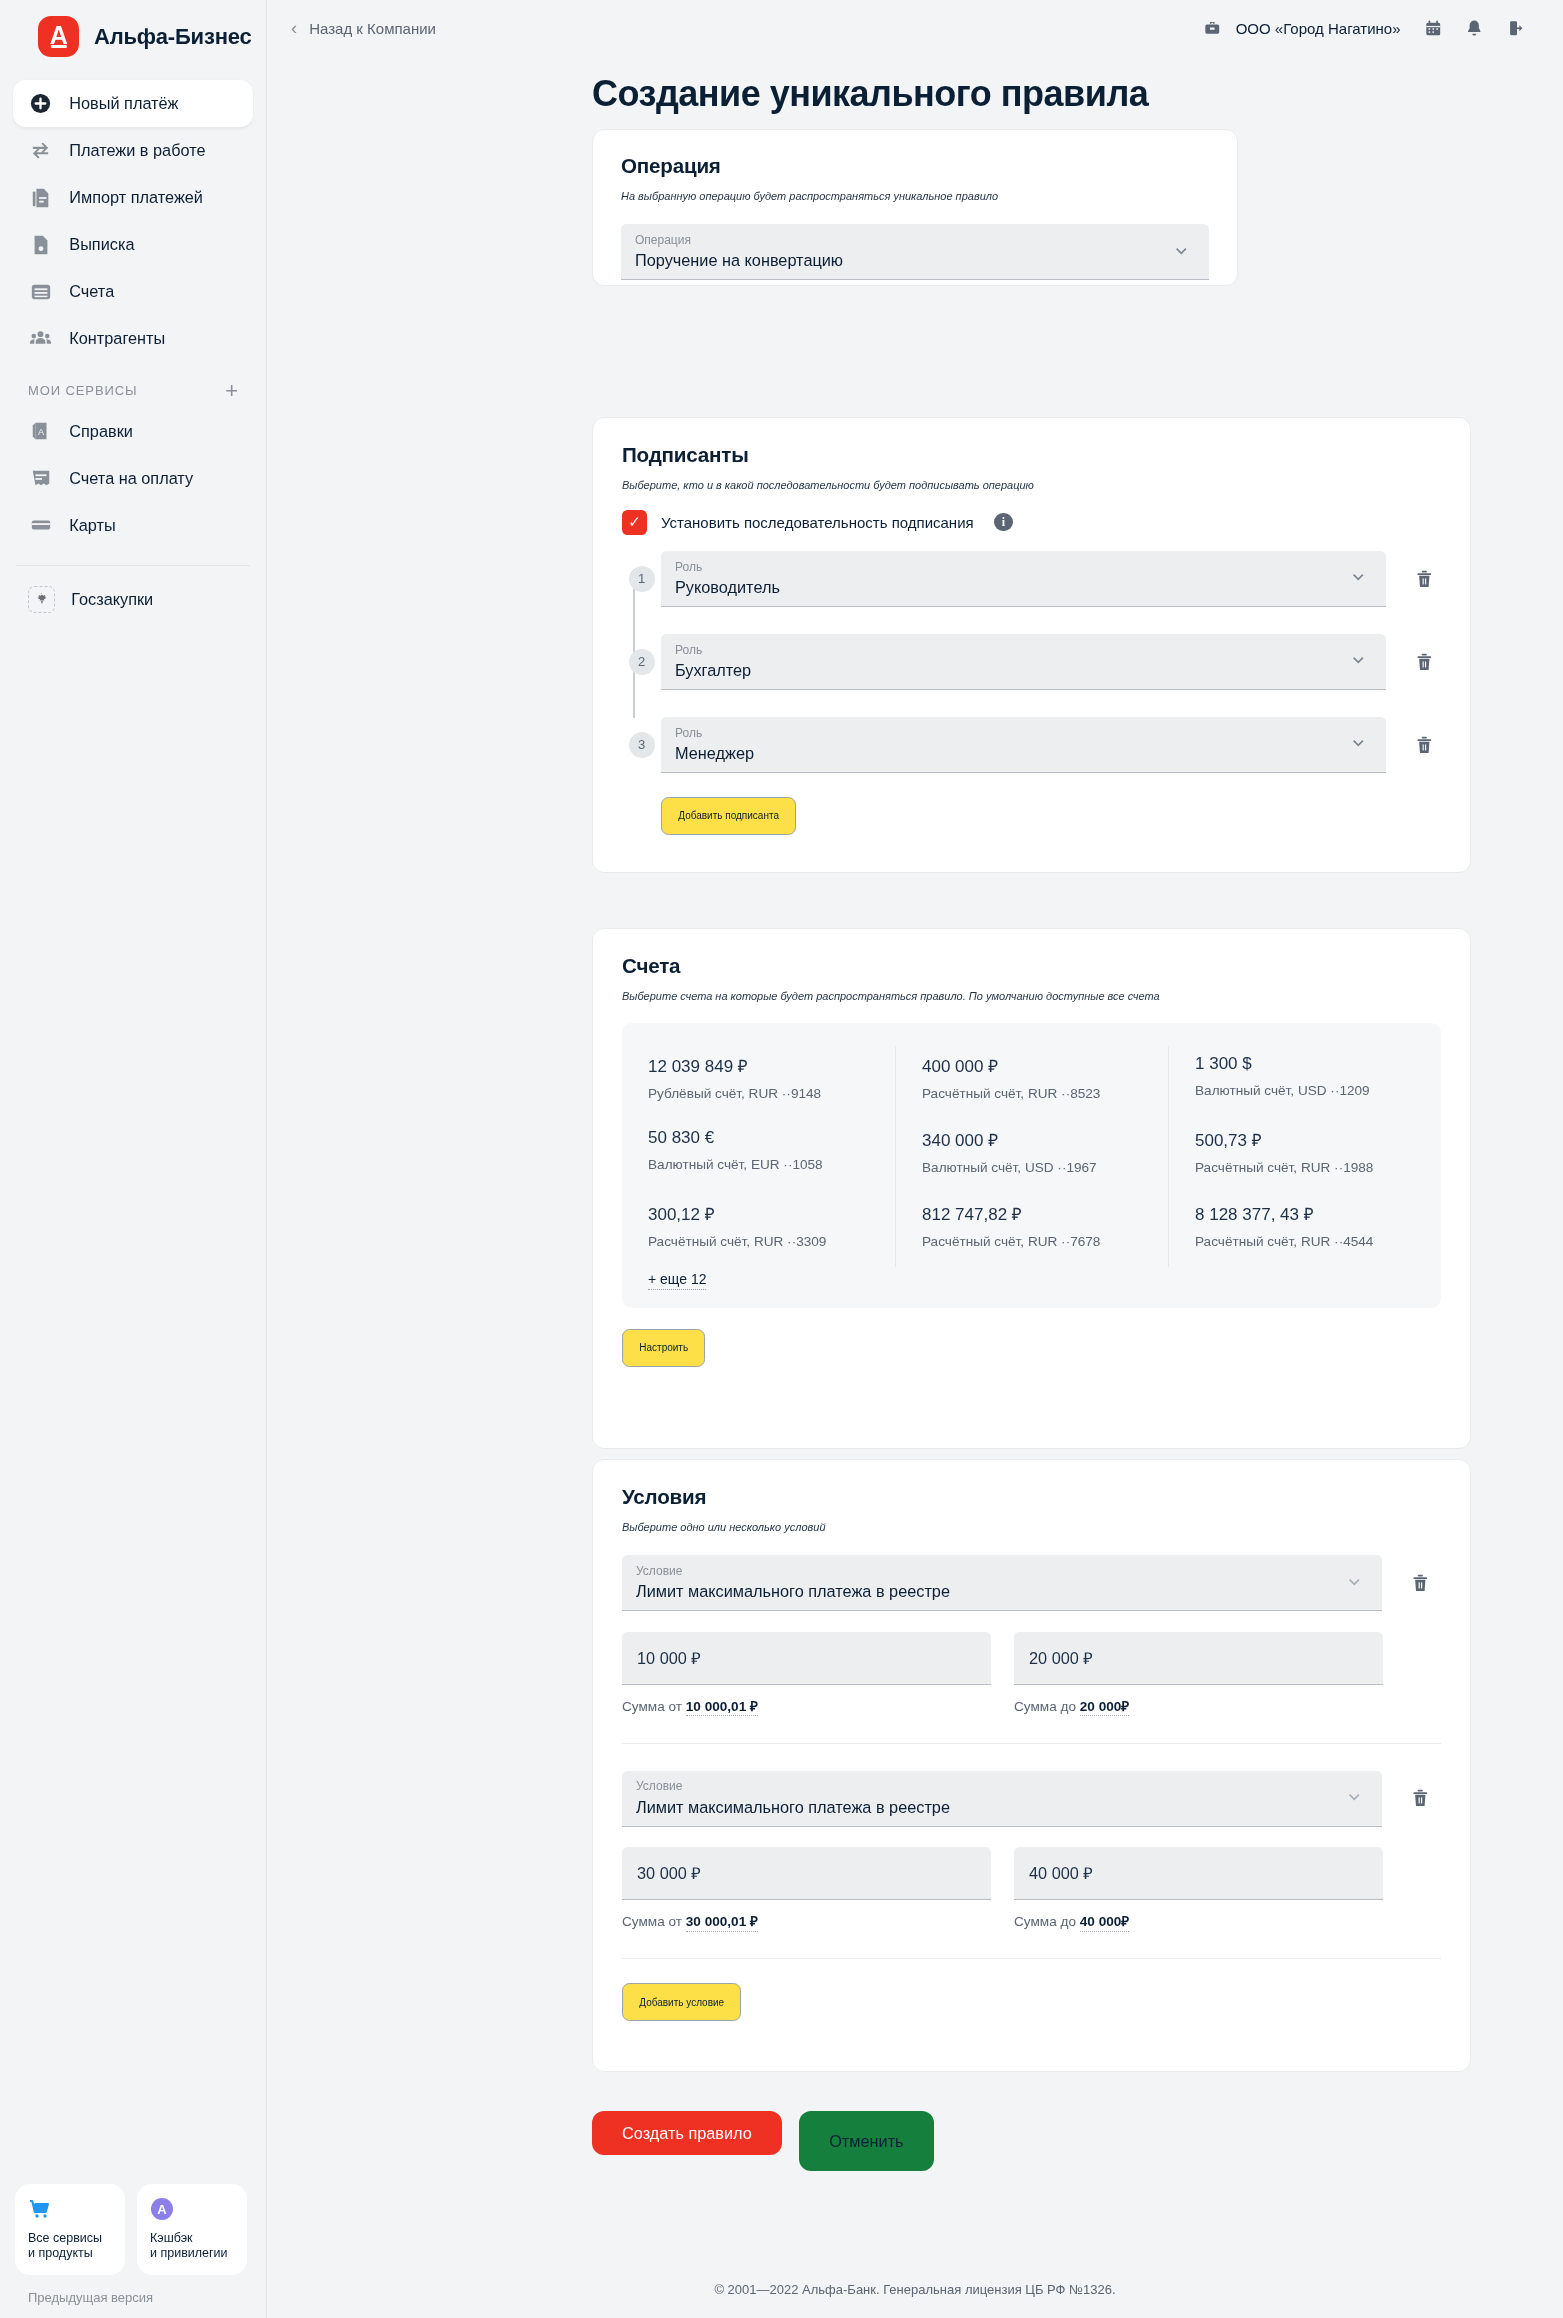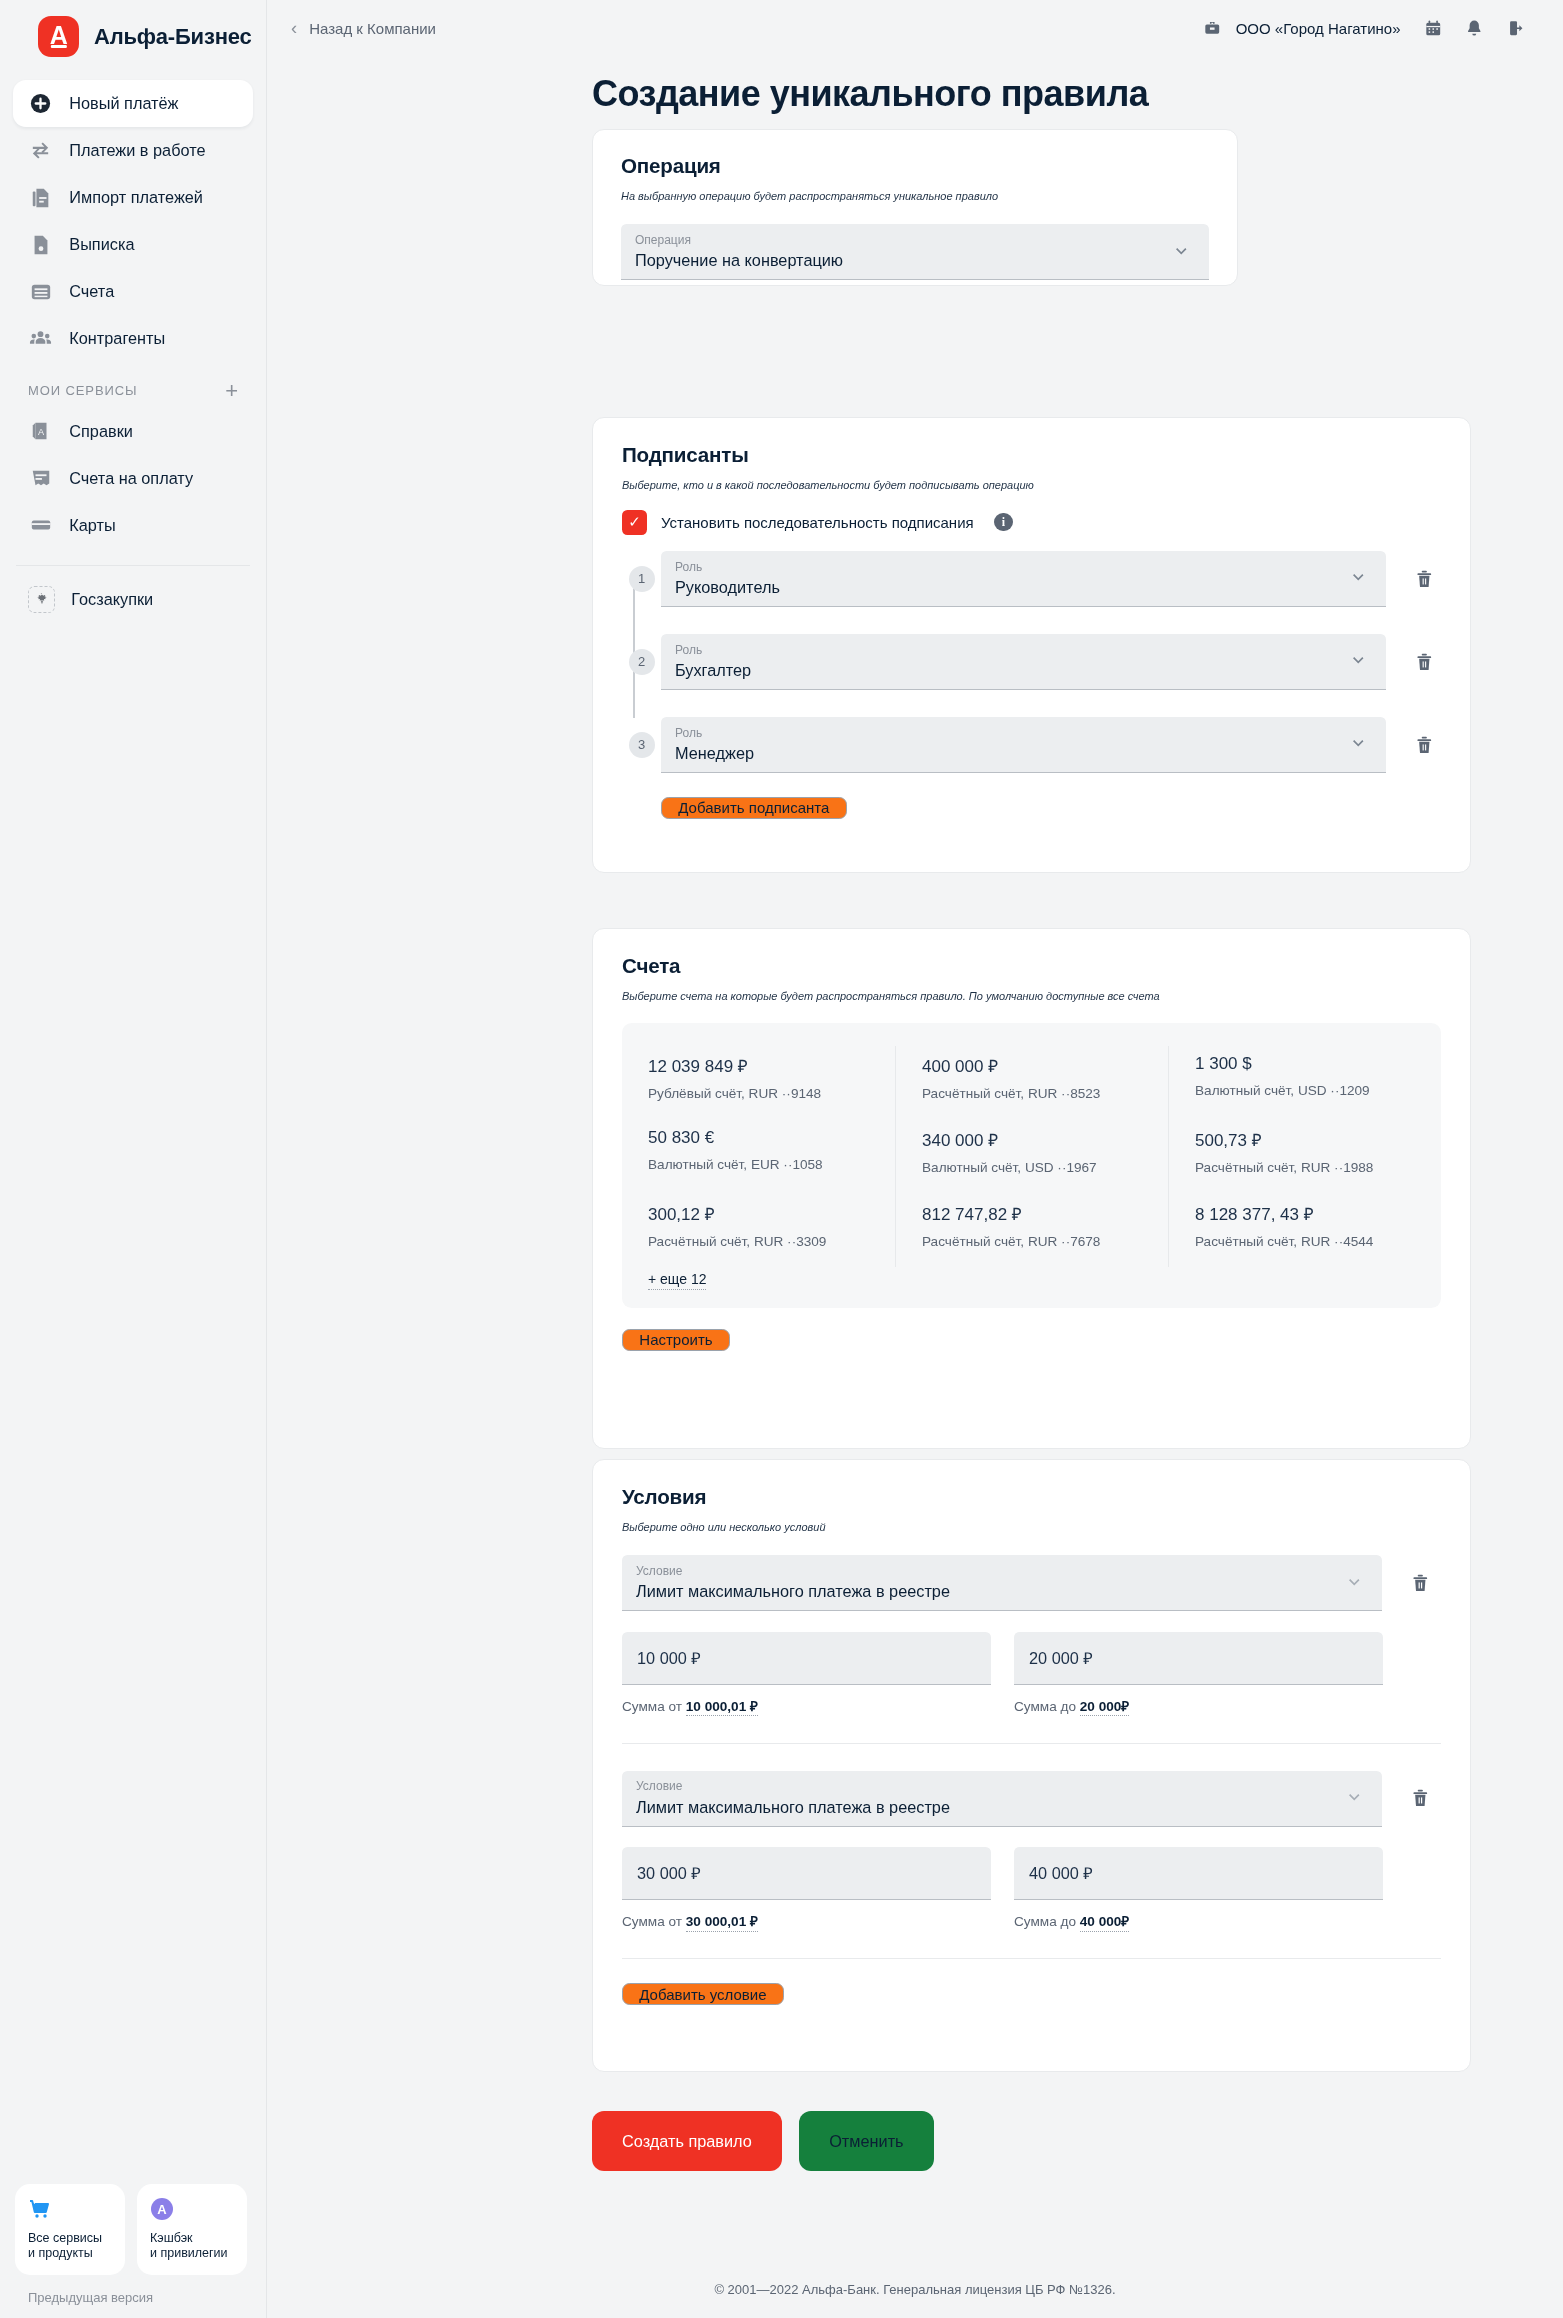--- a/index.html
+++ b/index.html
@@ -116,22 +116,22 @@
   }
   .connector { position: absolute; left: 344px; width: 1.6px; background: #c9cdd2; z-index: 1; }
   .sel-wrap { flex: 1 1 auto; }
   .trash {
     width: 33px; flex: 0 0 33px; margin-left: 22px;
     display: flex; align-items: center; justify-content: center; color: #5b6573;
   }
 
   .ghost-btn {
     display: inline-flex; align-items: center; justify-content: center;
-    height: 22px; padding: 0 16.3px; border: 1.1px solid #9aa2ac;
-    border-radius: 7.6px; background: #f97316; font-size: 15px; color: #0b1f35;
+    height: 38px; padding: 0 16.3px; border: 1.1px solid #9aa2ac;
+    border-radius: 7.6px; background: #fde047; font-size: 10px; color: #0b1f35;
   }
 
   
   .acc-box { background: #f6f7f8; border-radius: 9.8px; padding: 23px 0 18.5px 0; }
   .acc-grid { display: grid; grid-template-columns: 1fr 1fr 1fr; }
   .acc-cell { padding: 8.7px 22px 18.5px 26px; border-left: 1.1px solid #e7e9eb; }
   .acc-cell.c0 { border-left: none; }
   .acc-amt { font-size: 17px; color: #1d3048; margin-bottom: 8.7px; }
   .acc-desc { font-size: 13.6px; color: #5b6573; }
   .more-link {
@@ -150,21 +150,21 @@
     height: 53px; display: flex; align-items: center; padding: 0 15px;
     font-size: 16.3px; color: #1d3048;
   }
   .amt-hint { margin-top: 11px; font-size: 13.6px; color: #5b6573; }
   .amt-hint b { color: #0b1f35; font-weight: 700; border-bottom: 1.1px dotted #9aa2ac; padding-bottom: 1.6px; }
   .cond-sep { height: 1.1px; background: #e8eaec; margin: 28px 0 0 0; }
 
   .actions { position: absolute; left: 325px; display: flex; gap: 17.4px; }
   .btn-primary {
     background: #ef3124; color: #fff; border: none; border-radius: 12px;
-    height: 60px; padding: 0 30px; font-size: 16.3px; font-family: inherit; text-align: right;
+    height: 44px; padding: 0 30px; font-size: 16.3px; font-family: inherit; text-align: right;
   }
   .btn-secondary {
     background: #15803d; color: #0b1f35; border: none; border-radius: 12px;
     height: 60px; padding: 0 30px; font-size: 16.3px; font-family: inherit;
   }
   .footer-note {
     position: absolute; left: 0; right: 0; top: 2282px;
     text-align: center; font-size: 13px; color: #5b6573;
   }
 

